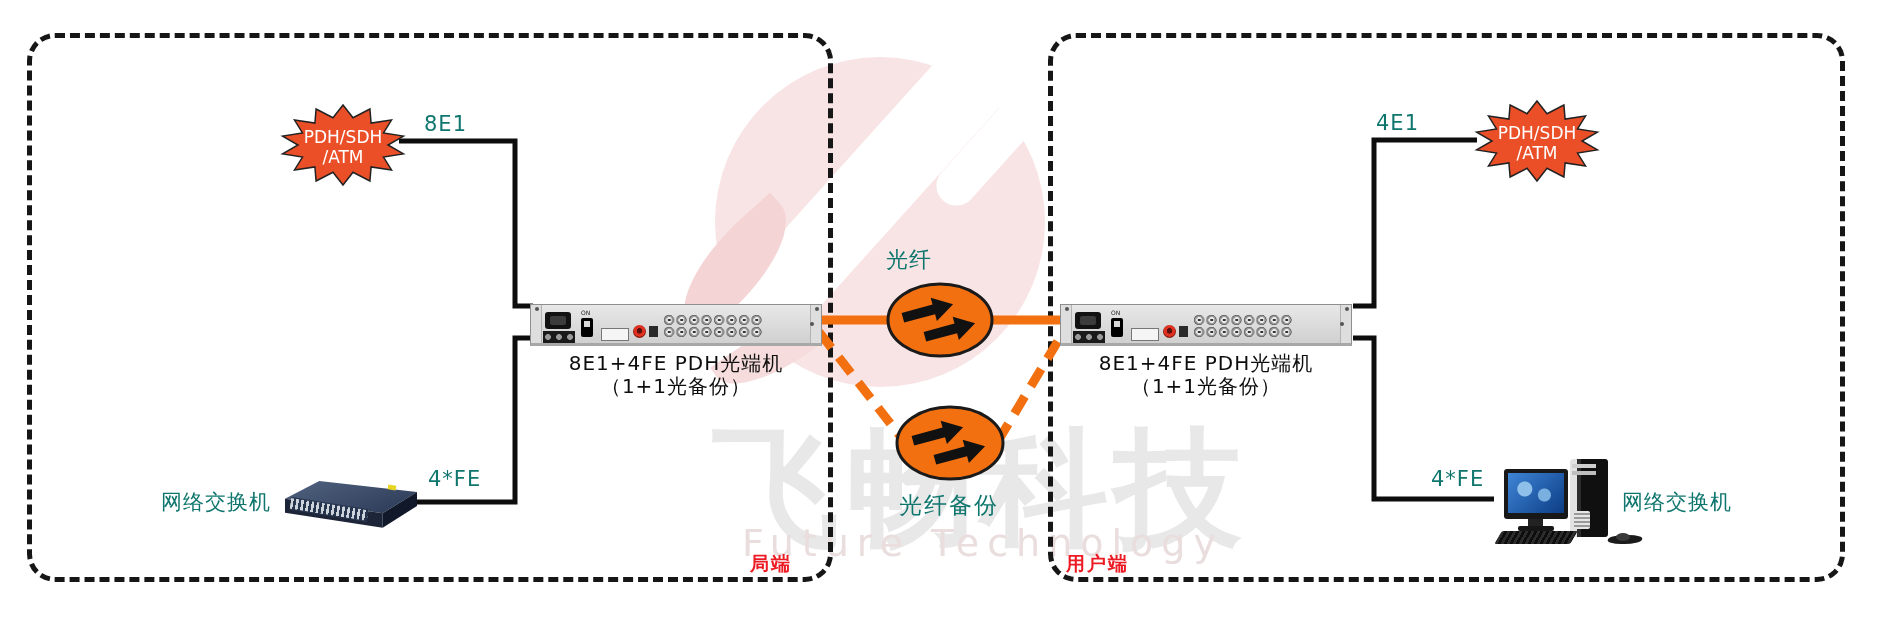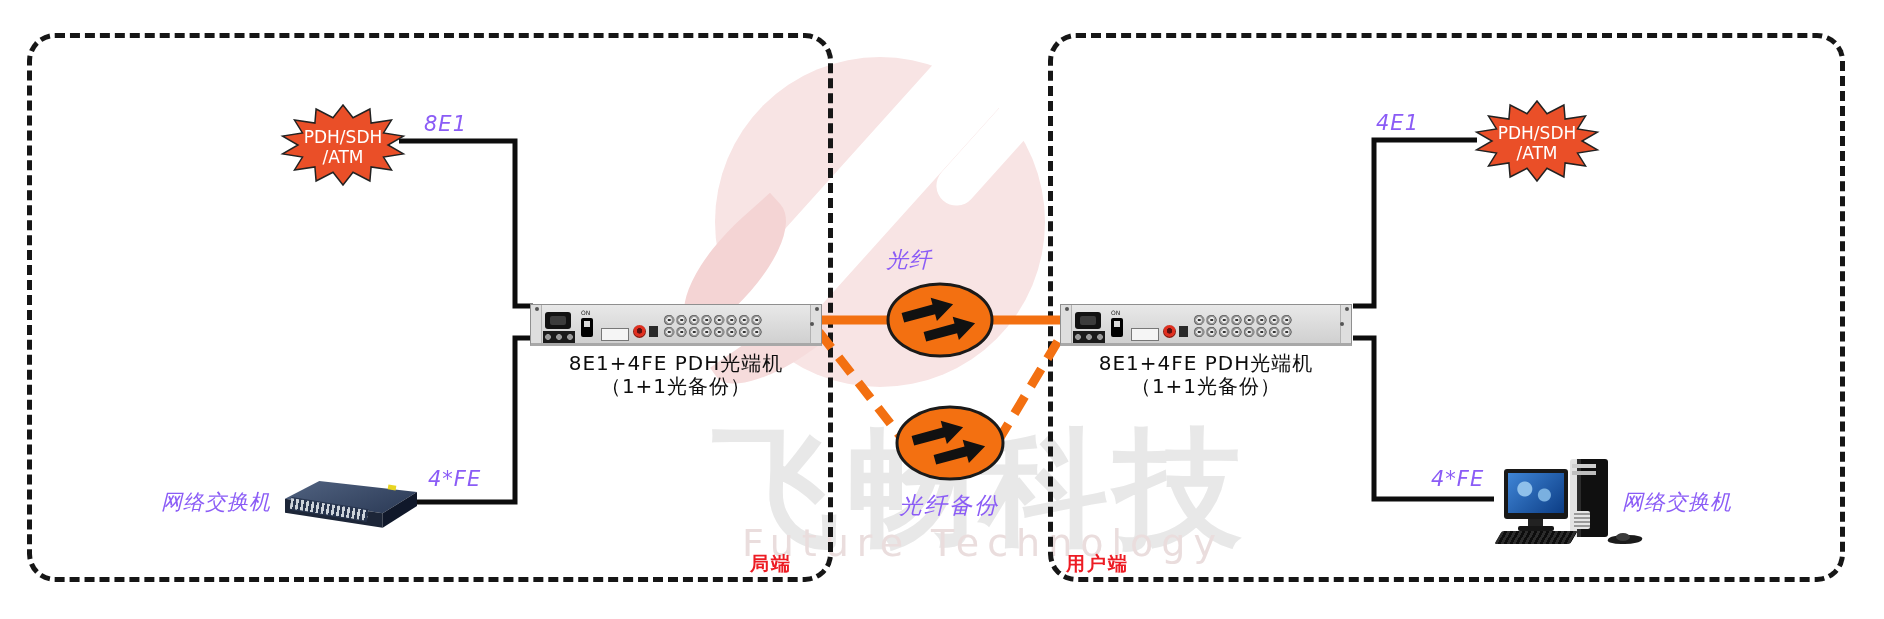--- a/index.html
+++ b/index.html
@@ -30,21 +30,21 @@
   
   .wires{left:0;top:0;z-index:2;pointer-events:none;}
 
   
   .starburst{z-index:3;}
   .starburst-left{left:279px;top:103px;}
   .starburst-right{left:1473px;top:99px;}
   .starburst text{fill:#fff;font-size:17px;font-family:"DejaVu Sans","Liberation Sans",sans-serif;}
 
   
-  .lbl{z-index:4;font-size:21px;color:#8b5cf6;white-space:nowrap;letter-spacing:1px;font-style:italic;}
+  .lbl{z-index:4;font-size:21px;color:#0f766e;white-space:nowrap;letter-spacing:1px;}
   .lbl-8e1{left:424px;top:112px;}
   .lbl-4e1{left:1376px;top:111px;}
   .lbl-4fe-left{left:428px;top:467px;}
   .lbl-4fe-right{left:1431px;top:467px;}
   .lbl-switch{left:161px;top:488px;}
   .lbl-user{left:1622px;top:488px;}
   .lbl-fiber{left:886px;top:245px;width:92px;text-align:left;font-size:22px;}
   .lbl-backup{left:884px;top:490px;width:130px;text-align:center;font-size:23px;letter-spacing:2px;}
   .dev-label{z-index:4;text-align:center;font-size:20px;color:#0d0d0d;letter-spacing:1px;white-space:nowrap;}
   .dev-label-l1-left{left:526px;top:350px;width:300px;}

